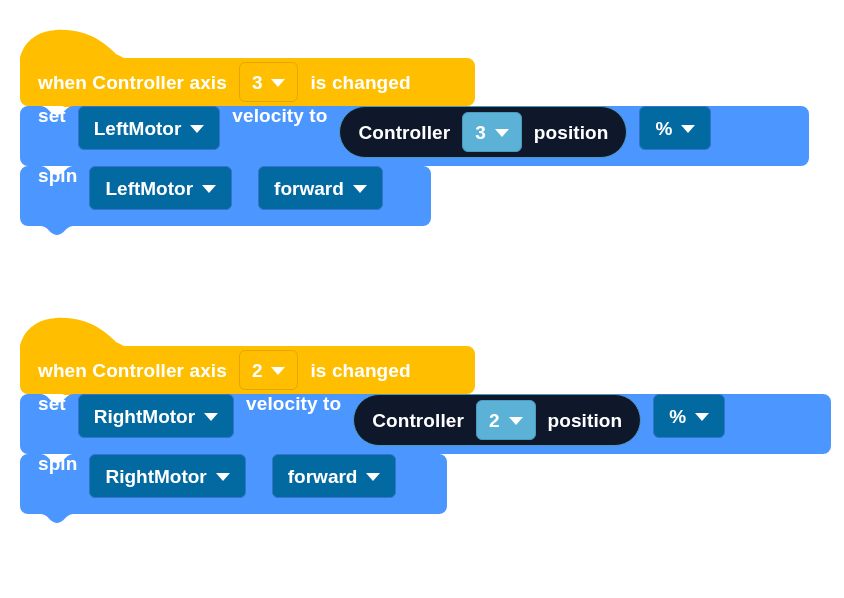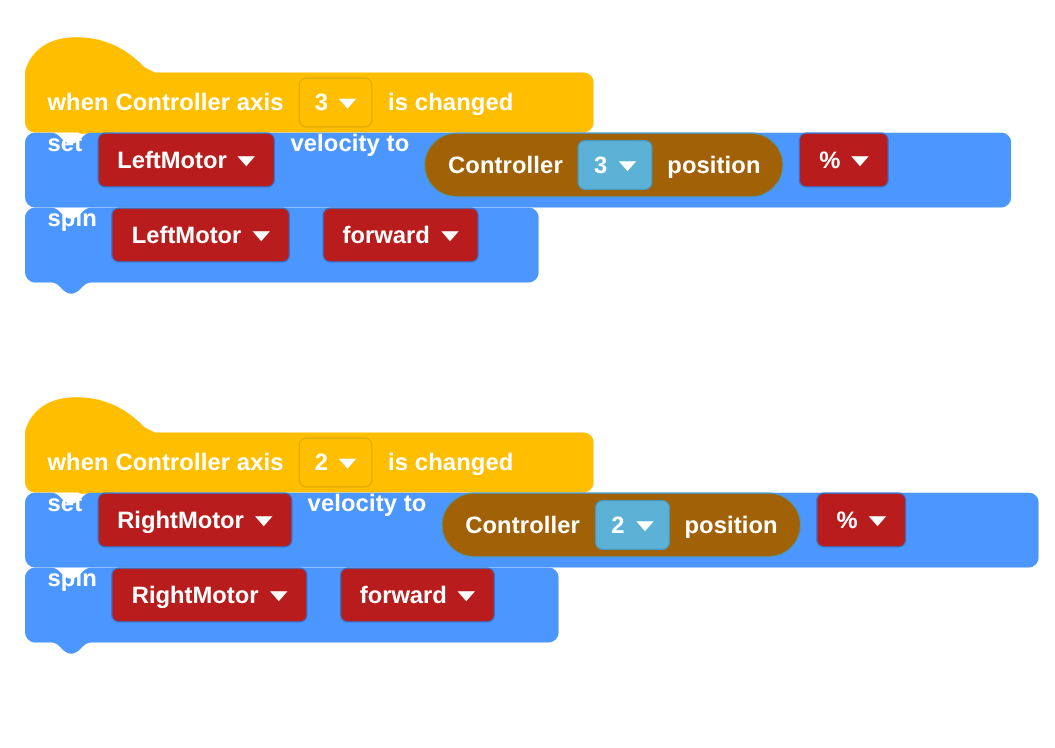--- a/index.html
+++ b/index.html
@@ -69,37 +69,37 @@
 
   
   .field.on-hat{
     height:40px;padding:0 12px;
     background:#FFBF00;
     border:1px solid #e0a800;
   }
   
   .field.on-blue{
     height:44px;padding:0 15px;
-    background:#b91c1c;
+    background:#0369a1;
     border:1px solid #3373cc;
   }
   
   .field.on-teal{
     height:40px;padding:0 12px;
     background:#5CB1D6;
     border:1px solid #4a9ac0;
   }
 
   
   .reporter{
     display:inline-flex;align-items:center;
     gap:12px;
     height:52px;
     padding:0 18px;
-    background:#a16207;
+    background:#0f172a;
     border:1px solid #4a9ac0;
     border-radius:26px;
     box-sizing:border-box;
     white-space:nowrap;
   }
   .reporter .blk-label{font-size:19px;}
 </style>
 </head>
 <body>
 

